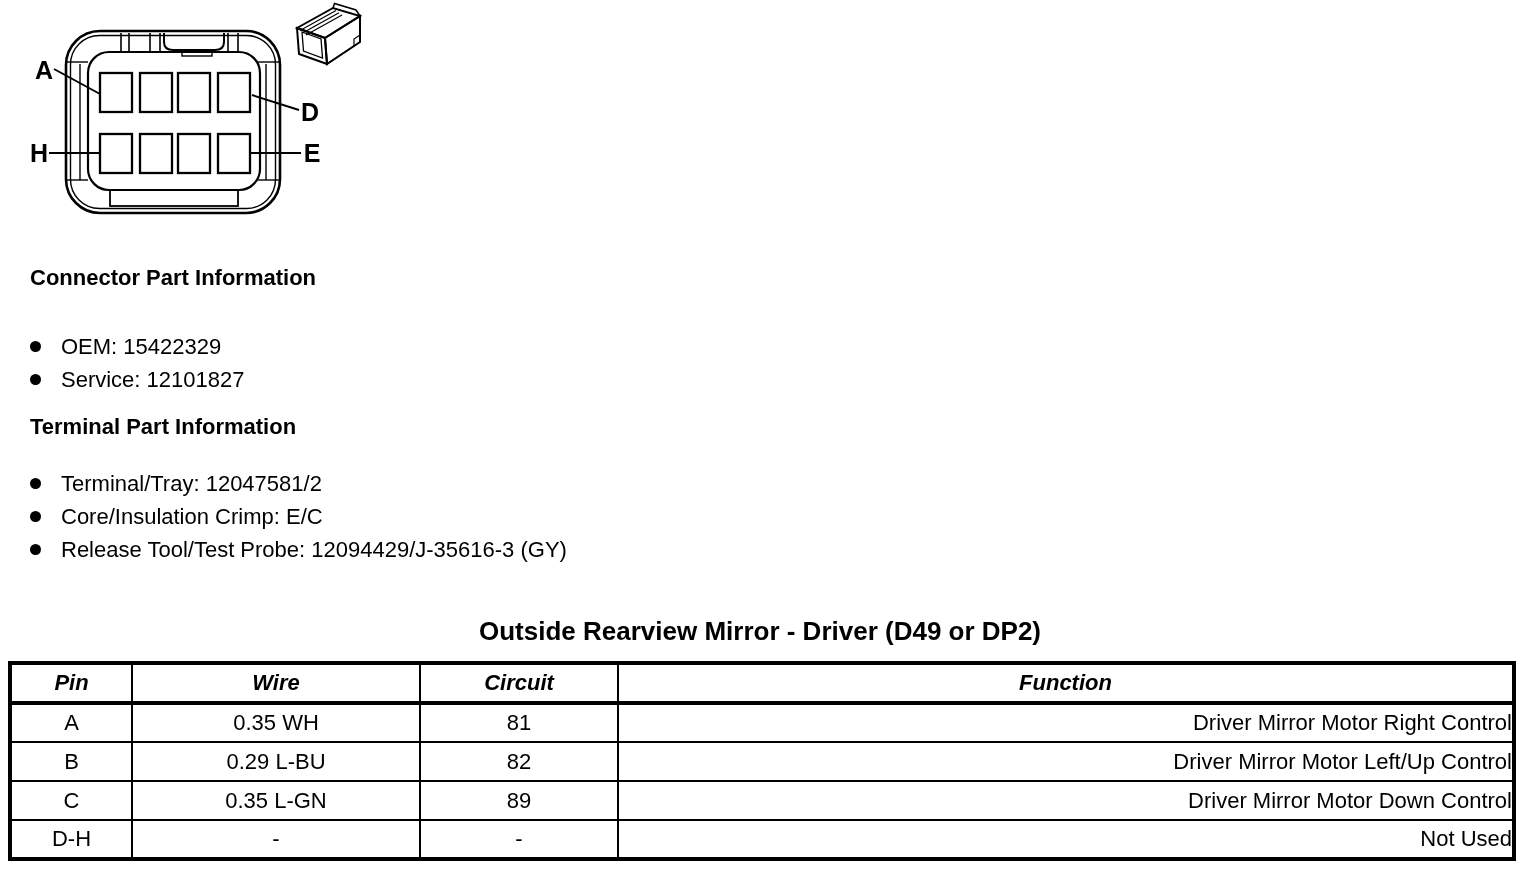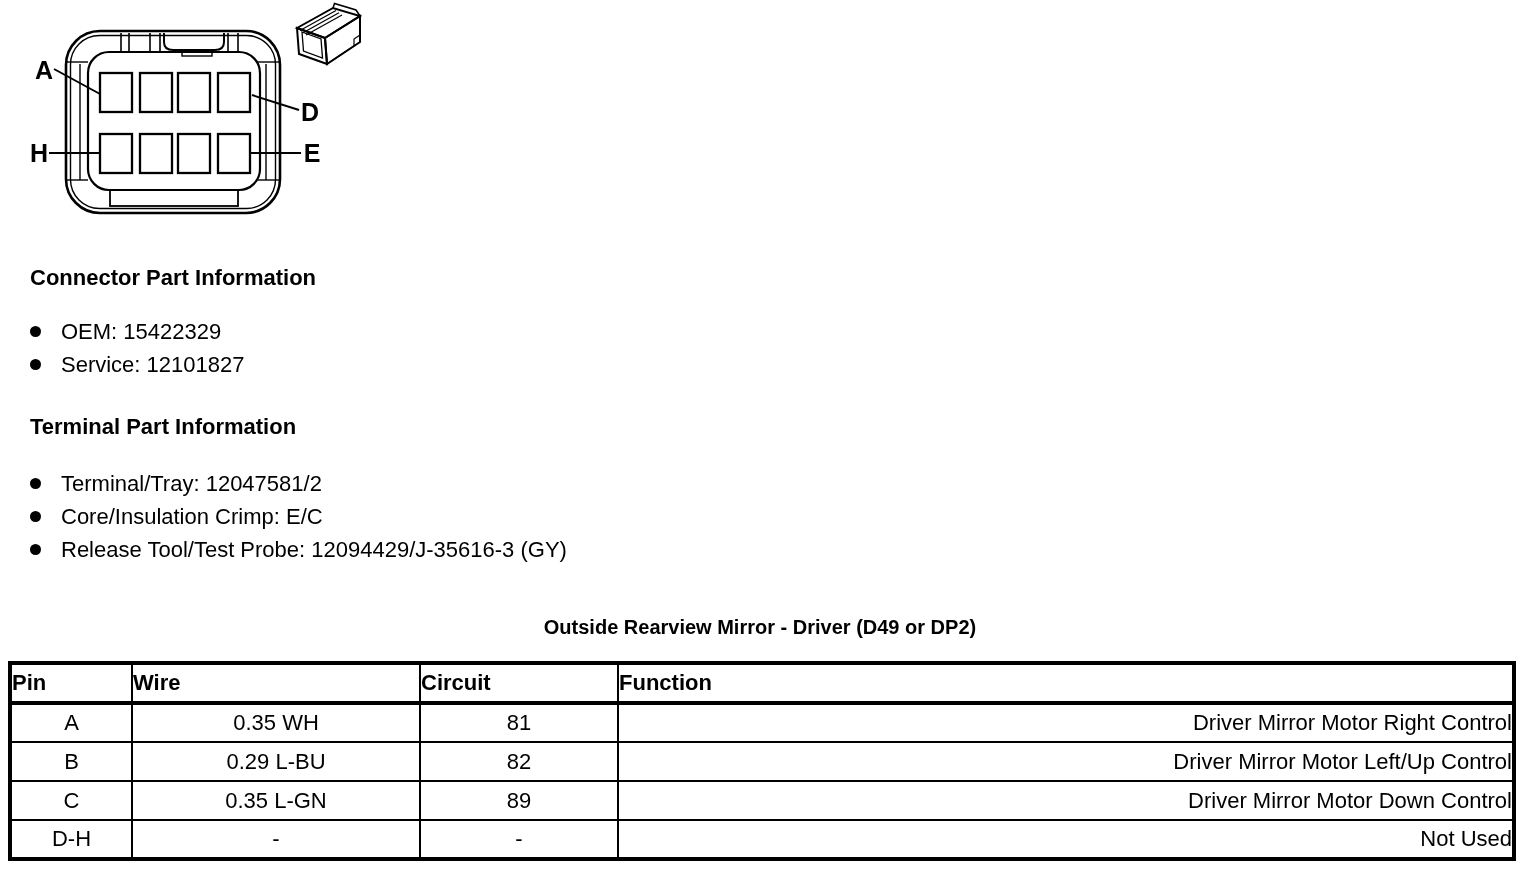--- a/index.html
+++ b/index.html
@@ -30,21 +30,21 @@
   .heading-terminal  { top: 414px; }
 
   
   .bullet-list {
     position: absolute;
     left: 30px;
     margin: 0;
     padding: 0;
     list-style: none;
   }
-  .list-connector { top: 315px; }
+  .list-connector { top: 330px; }
   .list-terminal  { top: 467px; }
   .bullet-list li {
     display: flex;
     align-items: center;
     height: 33px;
     font-size: 22px;
     white-space: nowrap;
   }
   .bullet {
     width: 11px;
@@ -55,42 +55,43 @@
     flex-shrink: 0;
   }
 
   
   .table-title {
     position: absolute;
     top: 616px;
     left: 0;
     width: 100%;
     text-align: center;
-    font-size: 20px;
+    font-size: 26px;
     font-weight: bold;
   }
 
   
   .pinout-table {
     position: absolute;
     left: 8px;
     top: 661px;
     width: 1504px;
     border-collapse: collapse;
     table-layout: fixed;
     border: 4px solid #000000;
   }
   .pinout-table th {
     border: 2px solid #000000;
     border-bottom: 4px solid #000000;
     font-size: 22px;
     font-weight: bold;
-    text-align: left;
+    text-align: center;
     height: 40px;
     padding: 0;
+    font-style: italic;
   }
   .pinout-table td {
     border: 2px solid #000000;
     font-size: 22px;
     text-align: center;
     height: 39px;
     padding: 0;
   }
   .pinout-table td.fn-cell {
     text-align: right;

